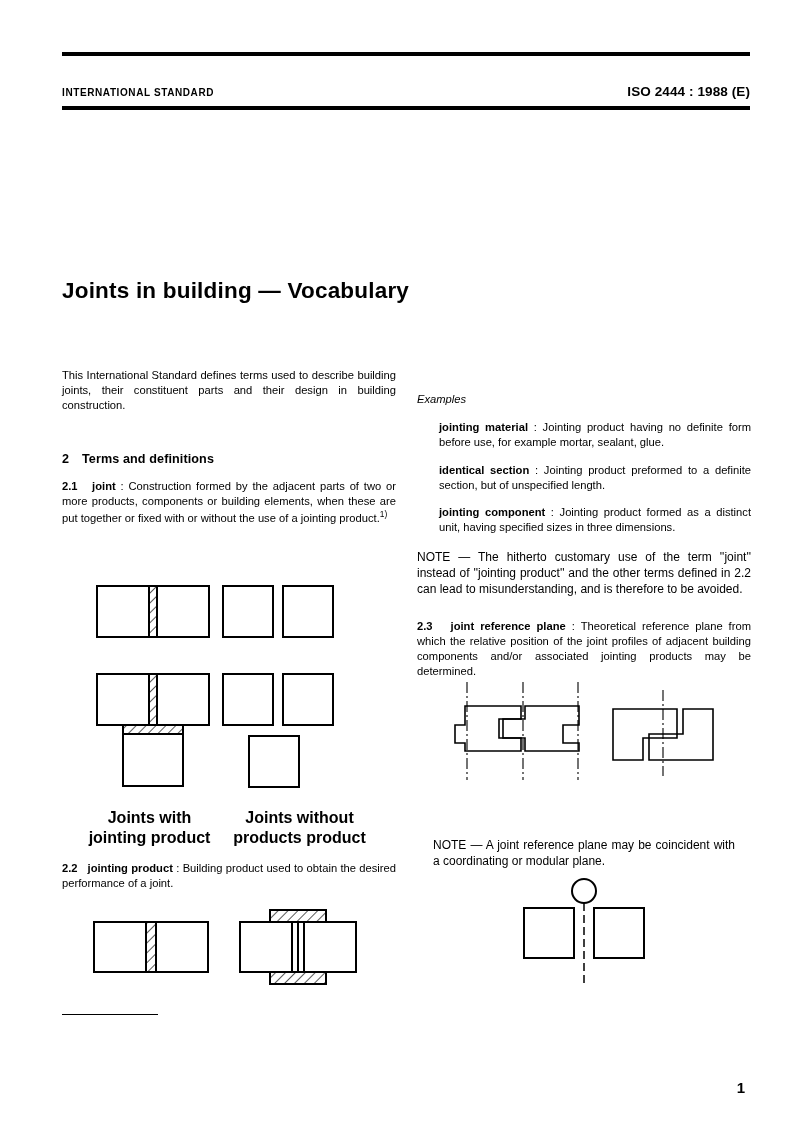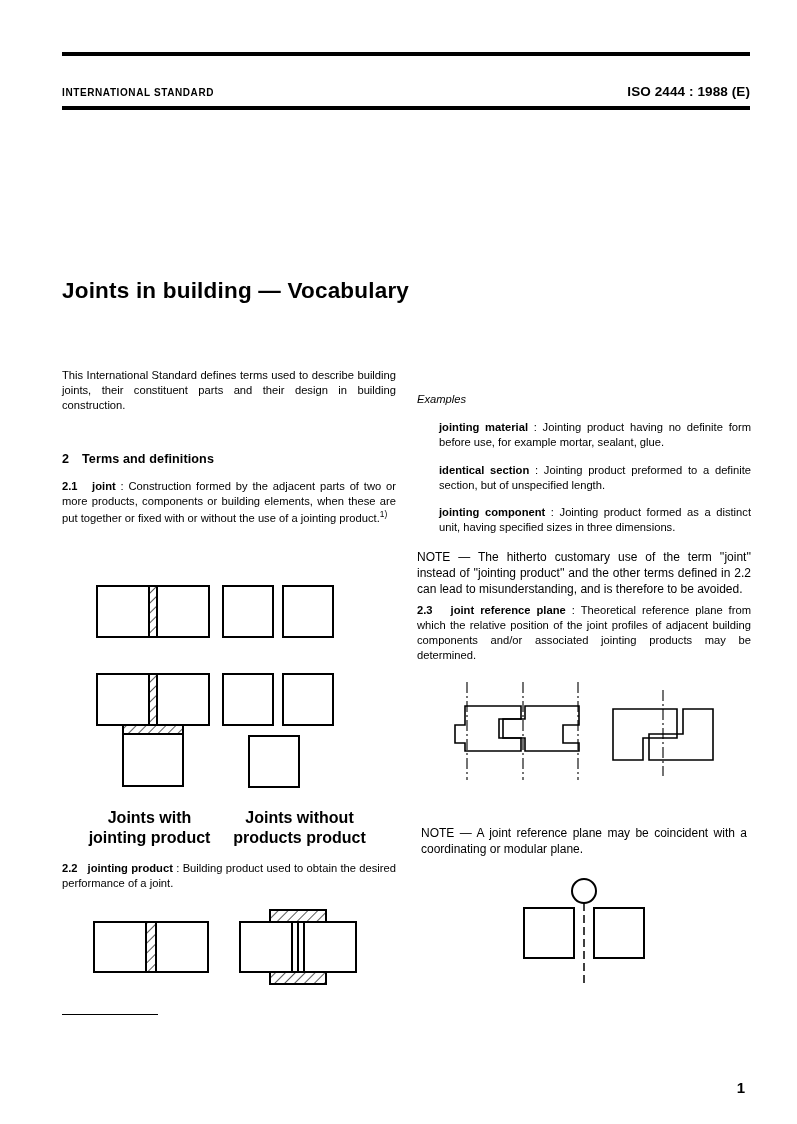--- a/index.html
+++ b/index.html
@@ -217,21 +217,21 @@
   <p class="examples-label">Examples</p>
 
   <p class="example"><span class="term">jointing material</span><span> : </span><span>Jointing product having no definite form before use, for example mortar, sealant, glue.</span></p>
 
   <p class="example"><span class="term">identical section</span><span> : </span><span>Jointing product preformed to a definite section, but of unspecified length.</span></p>
 
   <p class="example"><span class="term">jointing component</span><span> : </span><span>Jointing product formed as a distinct unit, having specified sizes in three dimensions.</span></p>
 
   <p class="note">NOTE — The hitherto customary use of the term ''joint'' instead of ''jointing product'' and the other terms defined in 2.2 can lead to misunderstanding, and is therefore to be avoided.</p>
 
-  <p class="body" style="margin-top:6px;"><span class="term">2.3</span>&nbsp;&nbsp;&nbsp;<span class="term">joint reference plane</span><span> : </span><span>Theoretical reference plane from which the relative position of the joint profiles of adjacent building components and/or associated jointing products may be determined.</span></p>
+  <p class="body" style="margin-top:22px;"><span class="term">2.3</span>&nbsp;&nbsp;&nbsp;<span class="term">joint reference plane</span><span> : </span><span>Theoretical reference plane from which the relative position of the joint profiles of adjacent building components and/or associated jointing products may be determined.</span></p>
 
 </div>
 
 <div class="fig" style="left:445px; top:676px;">
   <svg width="305" height="112" viewBox="0 0 305 112">
     <g fill="none" stroke="#000" stroke-width="1.6">
 
       <path d="M 20,38 L 20,30 L 76,30 L 76,43 L 54,43 L 54,62 L 76,62 L 76,75 L 20,75 L 20,67 L 10,67 L 10,49 L 20,49 Z"></path>
       <path d="M 80,30 L 134,30 L 134,49 L 118,49 L 118,67 L 134,67 L 134,75 L 80,75 L 80,62 L 58,62 L 58,43 L 80,43 Z"></path>
     </g>
@@ -247,21 +247,21 @@
       <path d="M 168,33 L 232,33 L 232,62 L 198,62 L 198,84 L 168,84 Z"></path>
       <path d="M 238,33 L 268,33 L 268,84 L 204,84 L 204,58 L 238,58 Z"></path>
     </g>
     <g stroke="#000" stroke-width="1.1" fill="none" stroke-dasharray="11,3,2,3">
       <line x1="218" y1="14" x2="218" y2="100"></line>
     </g>
   </svg>
 </div>
 
 <div class="col" style="left:417px; top:821px;">
-  <p class="note" style="margin:4px;">NOTE — A joint reference plane may be coincident with a coordinating or modular plane.</p>
+  <p class="note" style="margin:16px;">NOTE — A joint reference plane may be coincident with a coordinating or modular plane.</p>
 </div>
 
 <div class="fig" style="left:512px; top:874px;">
   <svg width="150" height="118" viewBox="0 0 150 118">
     <g fill="none" stroke="#000" stroke-width="2">
       <rect x="12" y="34" width="50" height="50"></rect>
       <rect x="82" y="34" width="50" height="50"></rect>
     </g>
     <circle cx="72" cy="17" r="12" fill="none" stroke="#000" stroke-width="2"></circle>
     <line x1="72" y1="29" x2="72" y2="112" stroke="#000" stroke-width="1.5" stroke-dasharray="8,4"></line>

